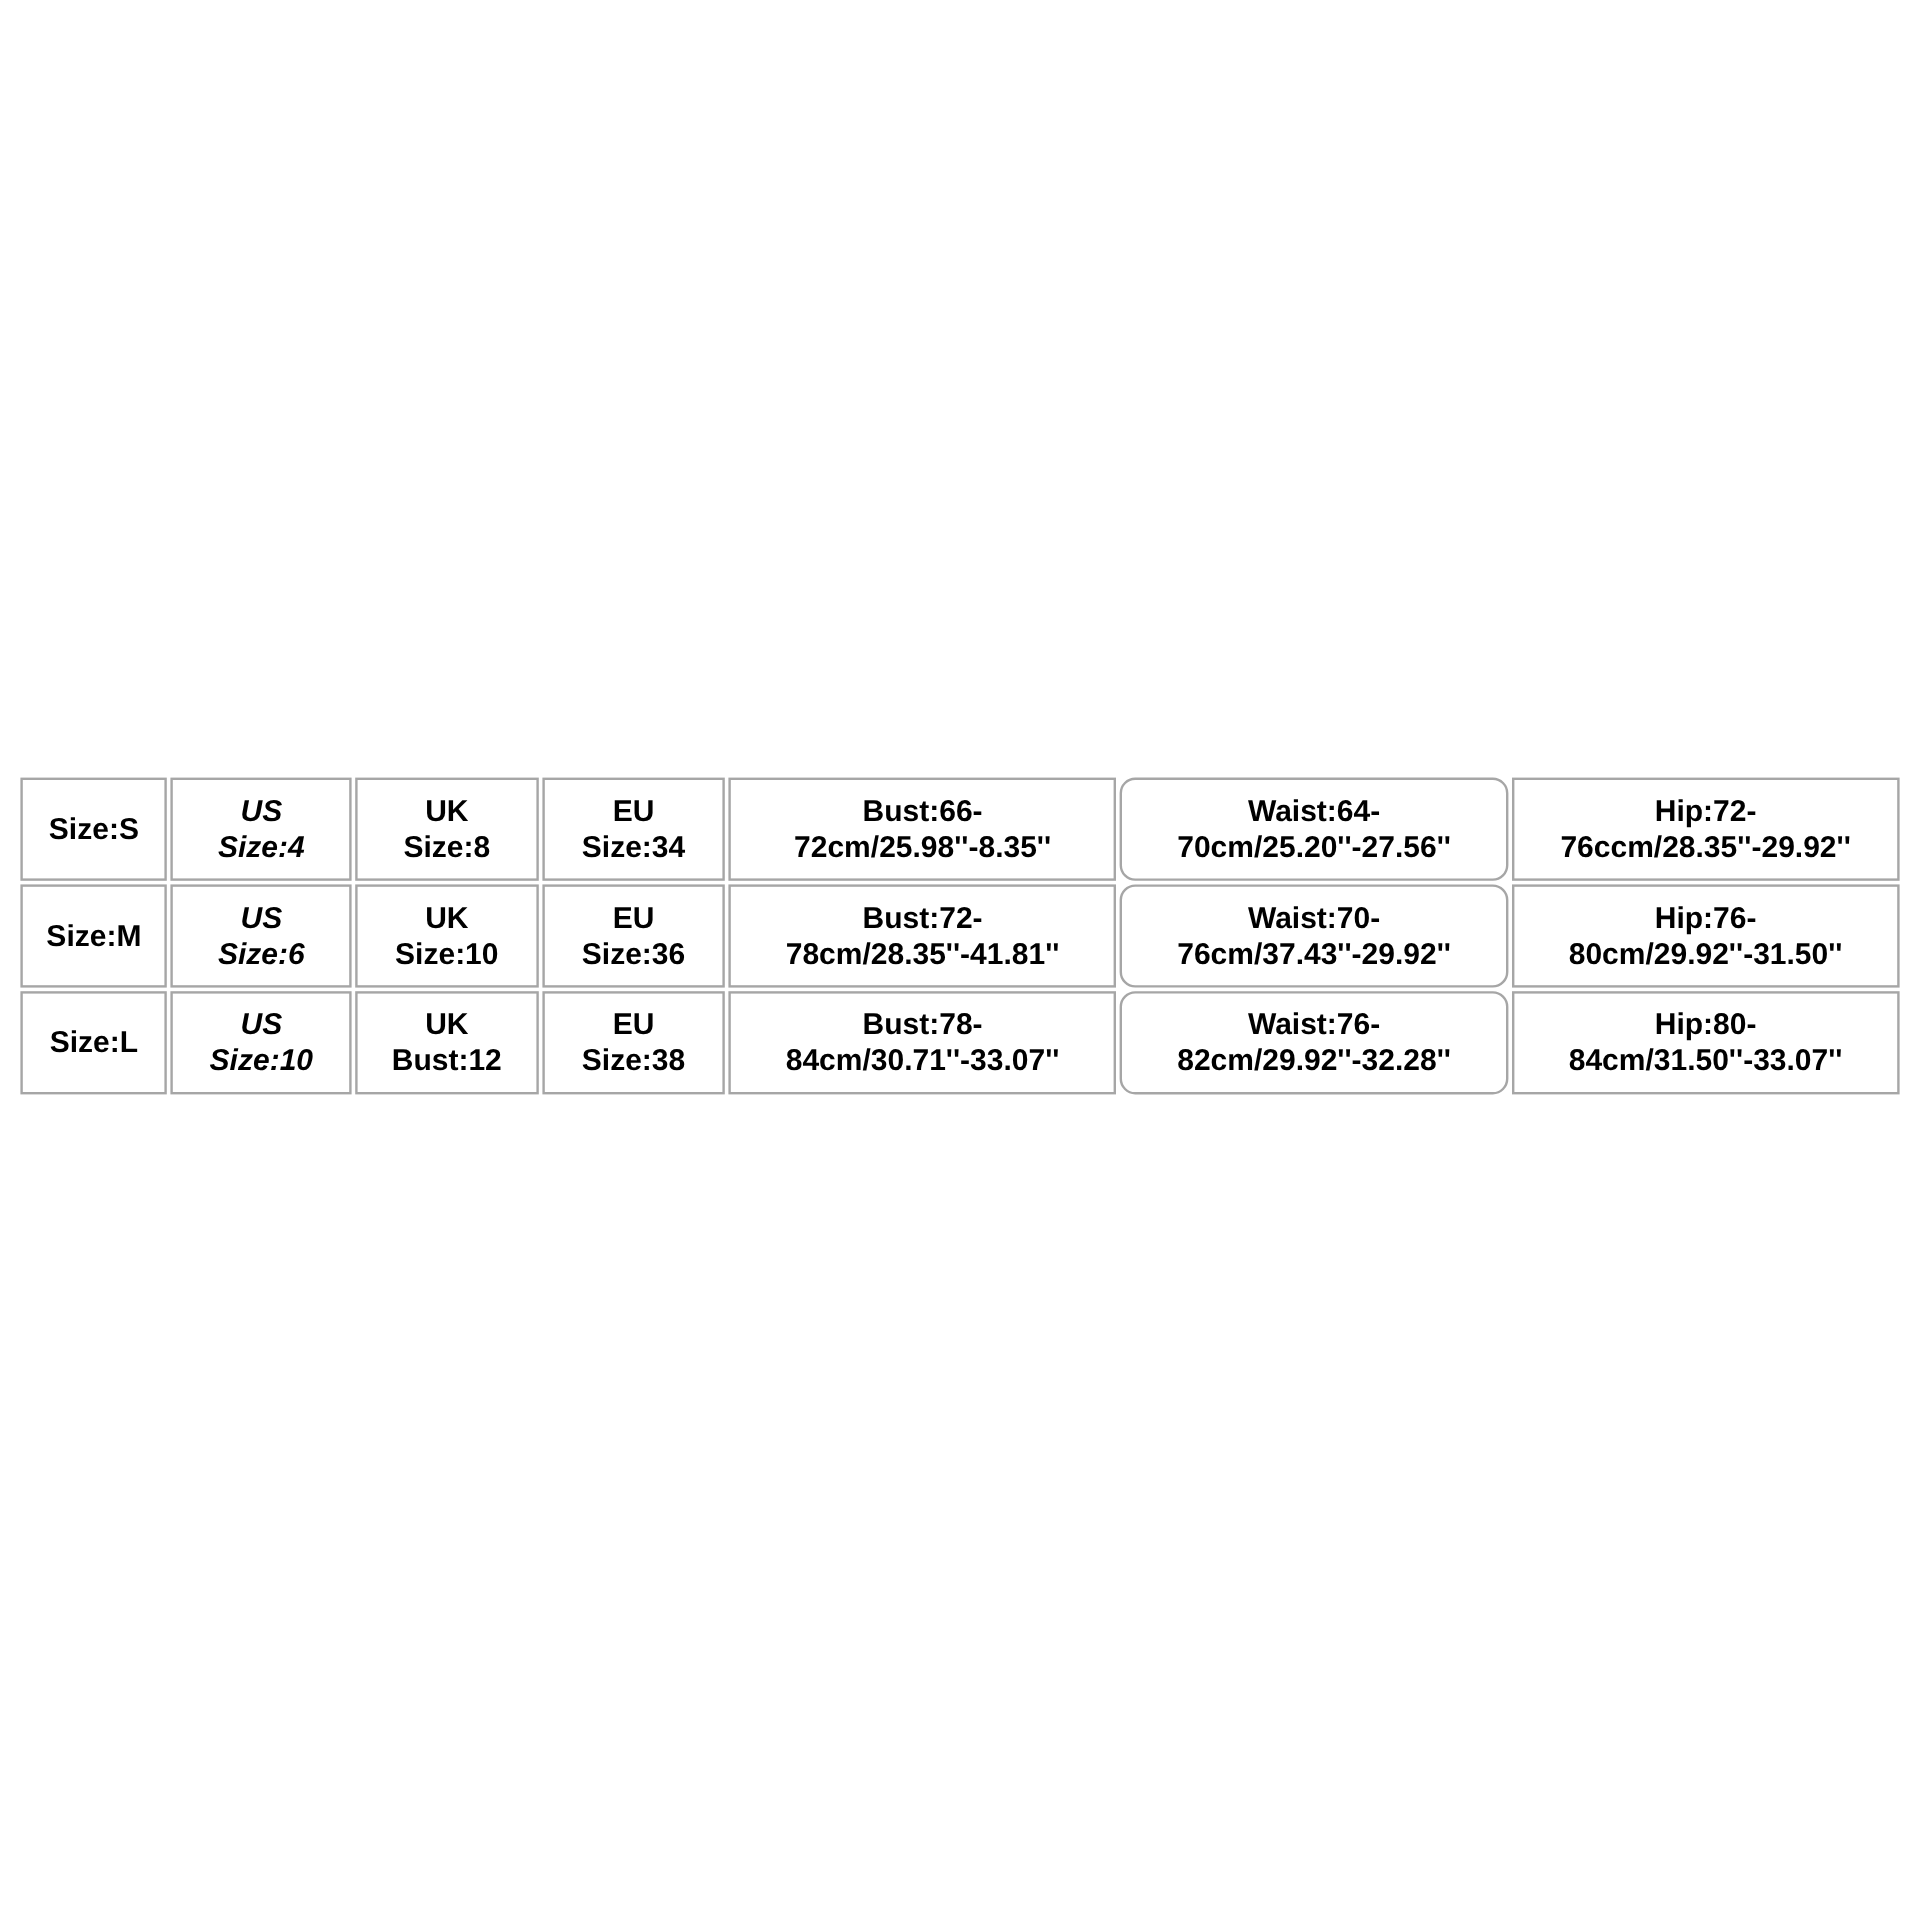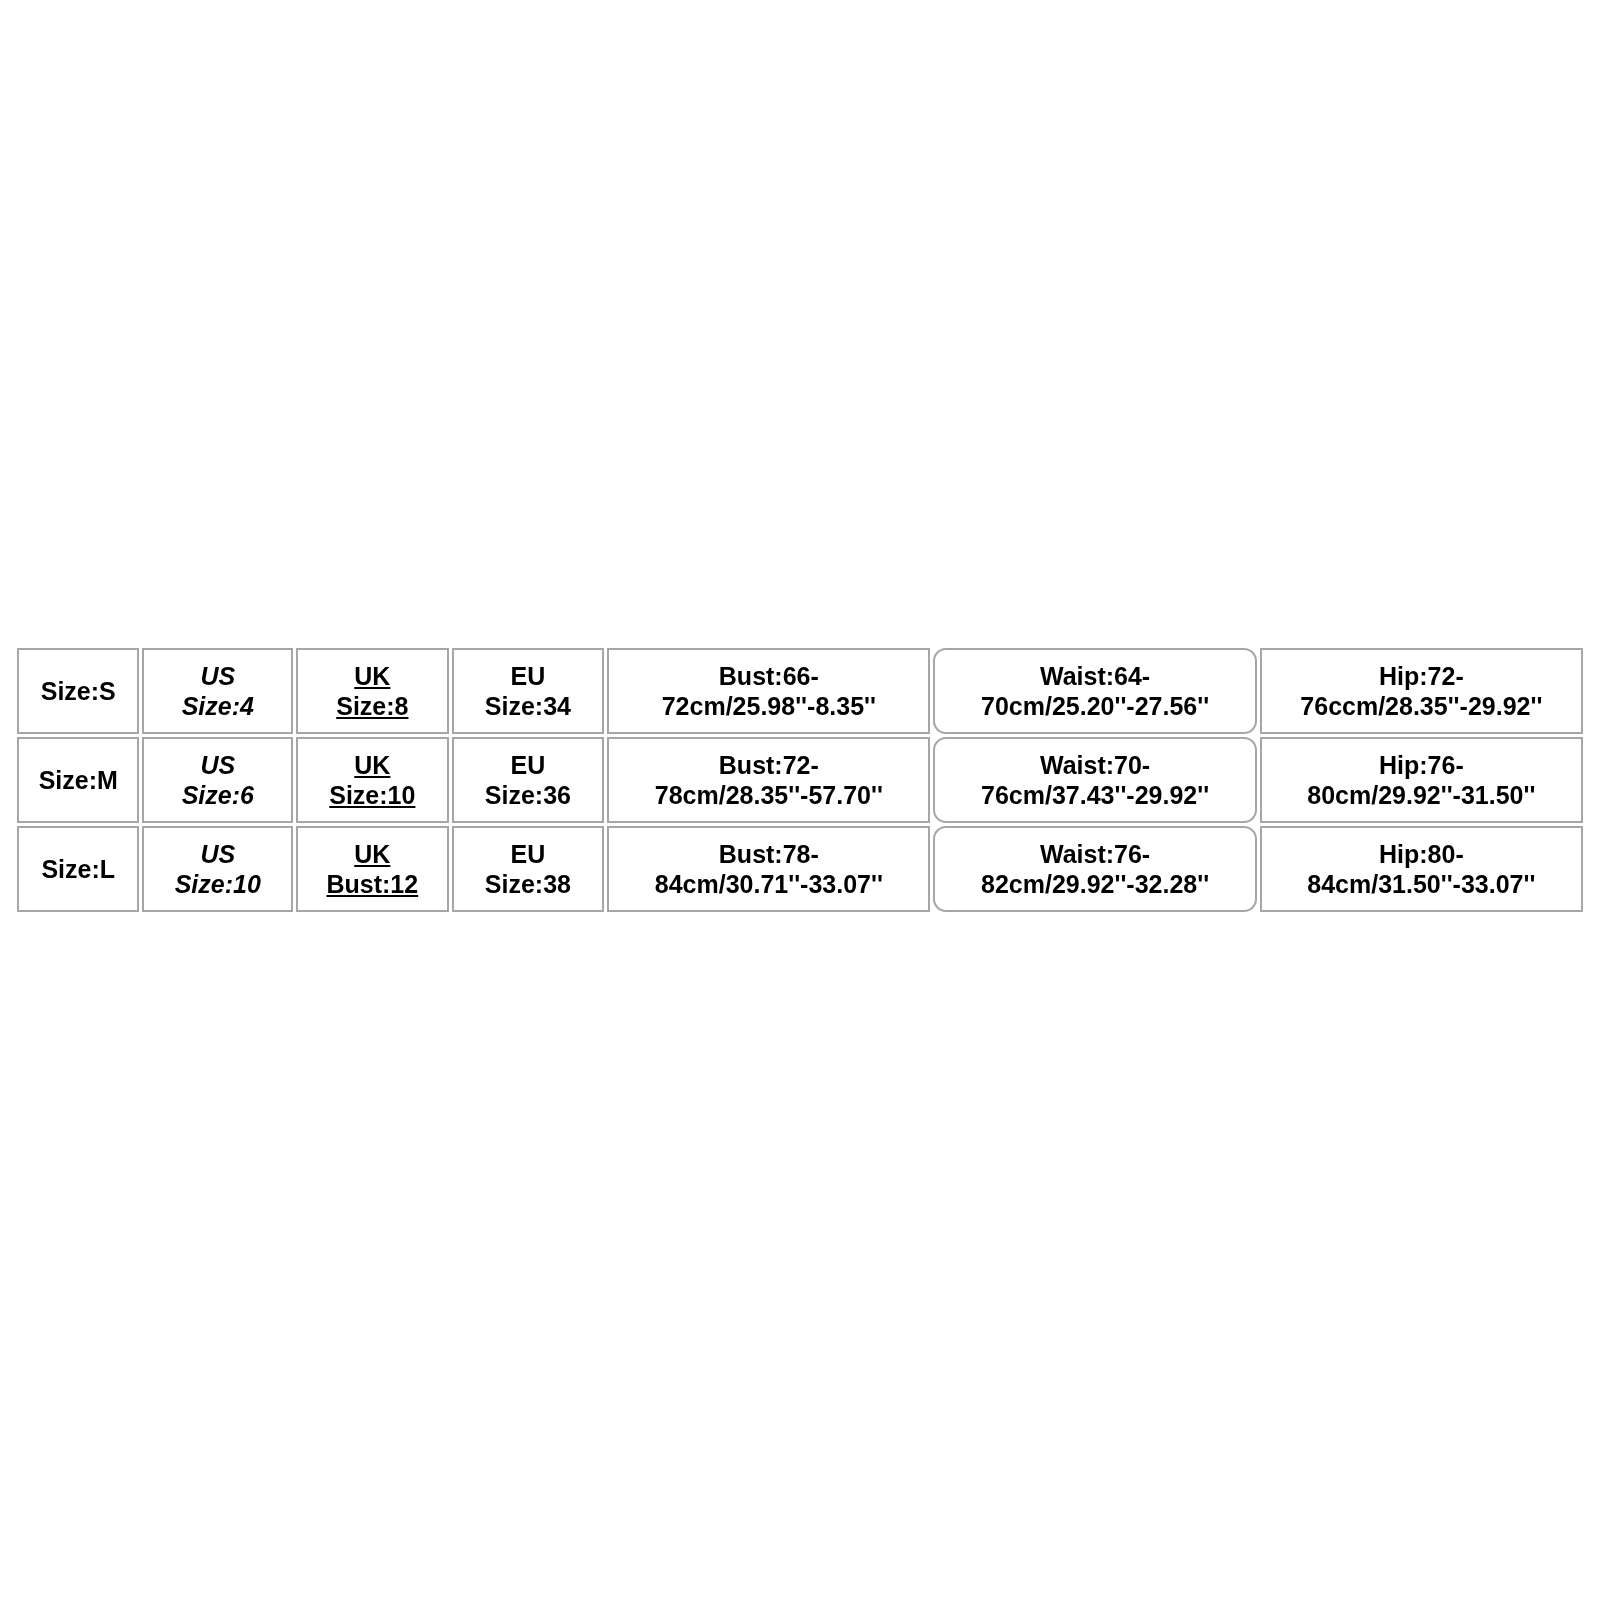--- a/index.html
+++ b/index.html
@@ -34,21 +34,21 @@
     color: #000000;
     font-size: 25px;
     line-height: 1.22;
     height: 86px;
     padding: 4px 6px;
     box-sizing: border-box;
     background: #ffffff;
   }
   td.c-size   { width: 122px; font-size: 26px; }
   td.c-us     { width: 150px; font-style: italic; }
-  td.c-uk     { width: 152px; text-decoration: underline; }
+  td.c-uk     { width: 152px; }
   td.c-eu     { width: 152px; }
   td.c-bust   { width: 322px; }
   td.c-waist  { width: 322px; border-radius: 13px; }
   td.c-hip    { width: 322px; }
   .two-line span { display: block; }
 </style>
 </head>
 <body>
 
 <div id="size-chart-wrap">
@@ -79,21 +79,21 @@
           <span>Size:6</span>
         </td>
         <td class="c-uk two-line">
           <span>UK</span>
           <span>Size:10</span>
         </td>
         <td class="c-eu two-line">
           <span>EU</span>
           <span>Size:36</span>
         </td>
-        <td class="c-bust">Bust:72-78cm/28.35''-57.70''</td>
+        <td class="c-bust">Bust:72-78cm/28.35''-41.81''</td>
         <td class="c-waist">Waist:70-76cm/37.43''-29.92''</td>
         <td class="c-hip">Hip:76-80cm/29.92''-31.50''</td>
       </tr>
       <tr>
         <td class="c-size">Size:L</td>
         <td class="c-us two-line">
           <span>US</span>
           <span>Size:10</span>
         </td>
         <td class="c-uk two-line">

